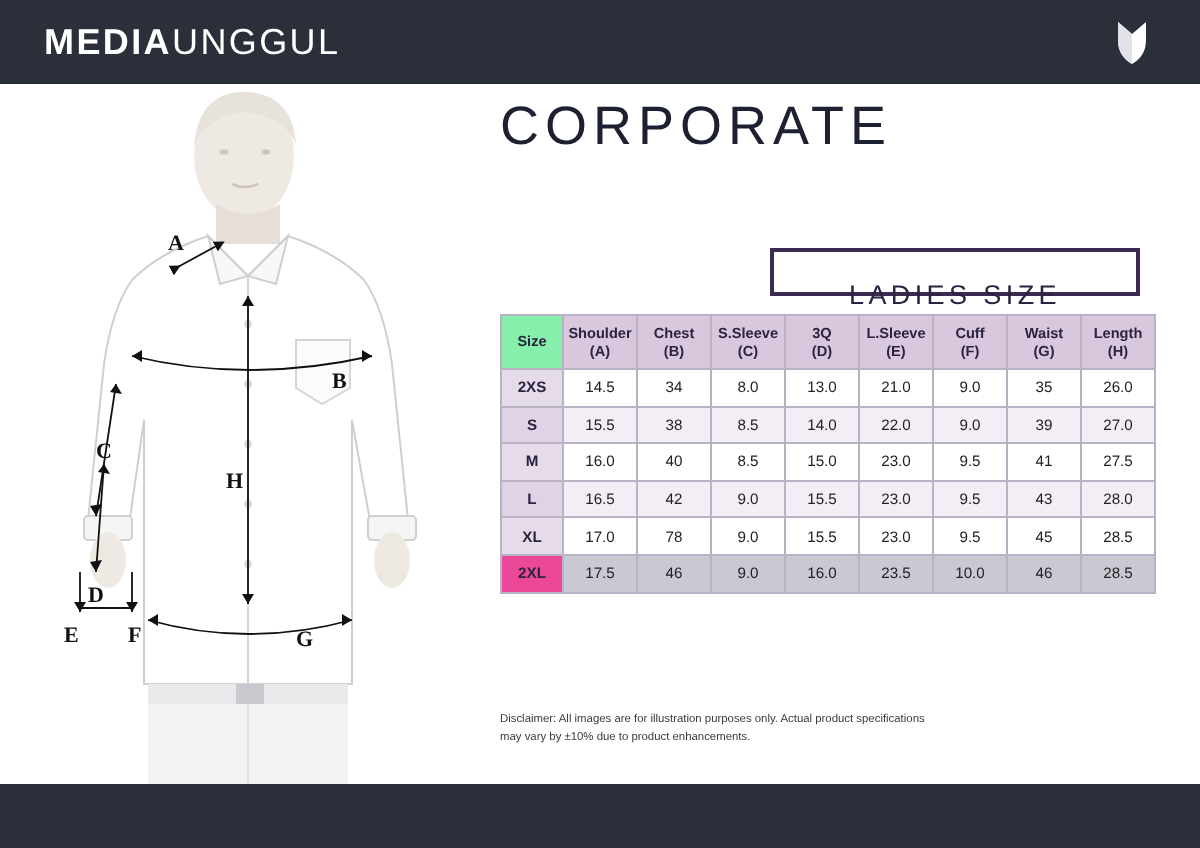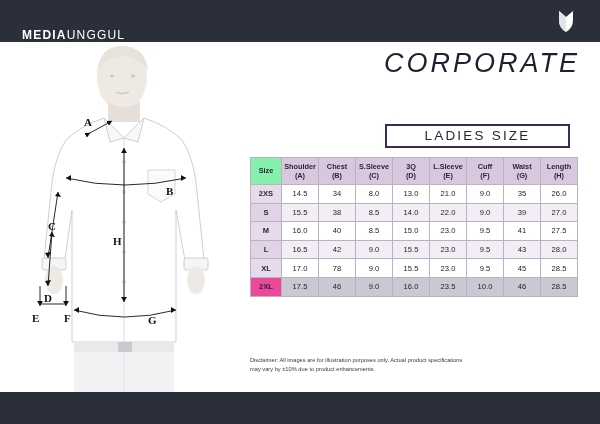--- a/index.html
+++ b/index.html
@@ -21,23 +21,23 @@
   .header-bar {
     position: absolute;
     left: 0; top: 0;
     width: 600px;
     height: 42px;
     background: #2b2f3a;
   }
   .brand {
     position: absolute;
     left: 22px;
-    top: 28px;
+    top: 11px;
     color: #ffffff;
-    font-size: 12px;
+    font-size: 18px;
     letter-spacing: 1.2px;
     font-weight: bold;
     white-space: nowrap;
   }
   .brand .brand-light { font-weight: normal; }
   .brand-logo-mark {
     position: absolute;
     left: 553px;
     top: 8px;
     width: 26px;
@@ -66,22 +66,21 @@
     font-weight: bold;
     color: #111;
     font-family: "Liberation Serif", serif;
   }
   
   .title-block {
     position: absolute;
     left: 250px;
     top: 48px;
     width: 330px;
-    text-align: right;
-    font-style: italic;
+    text-align: left;
   }
   .title-main {
     font-size: 27px;
     letter-spacing: 3px;
     color: #1d2030;
     font-weight: normal;
     line-height: 1.12;
     font-family: "Liberation Sans", sans-serif;
   }
   .title-sub {
@@ -100,20 +99,21 @@
     border: 2px solid #3b2a52;
     box-sizing: border-box;
     text-align: center;
   }
   .ladies-banner span {
     display: block;
     line-height: 20px;
     font-size: 13.5px;
     letter-spacing: 2.2px;
     color: #2b2340;
+    margin-top: 12px;
   }
   
   .size-table {
     position: absolute;
     left: 250px;
     top: 157px;
     border-collapse: collapse;
     font-size: 7.6px;
     color: #222;
   }

